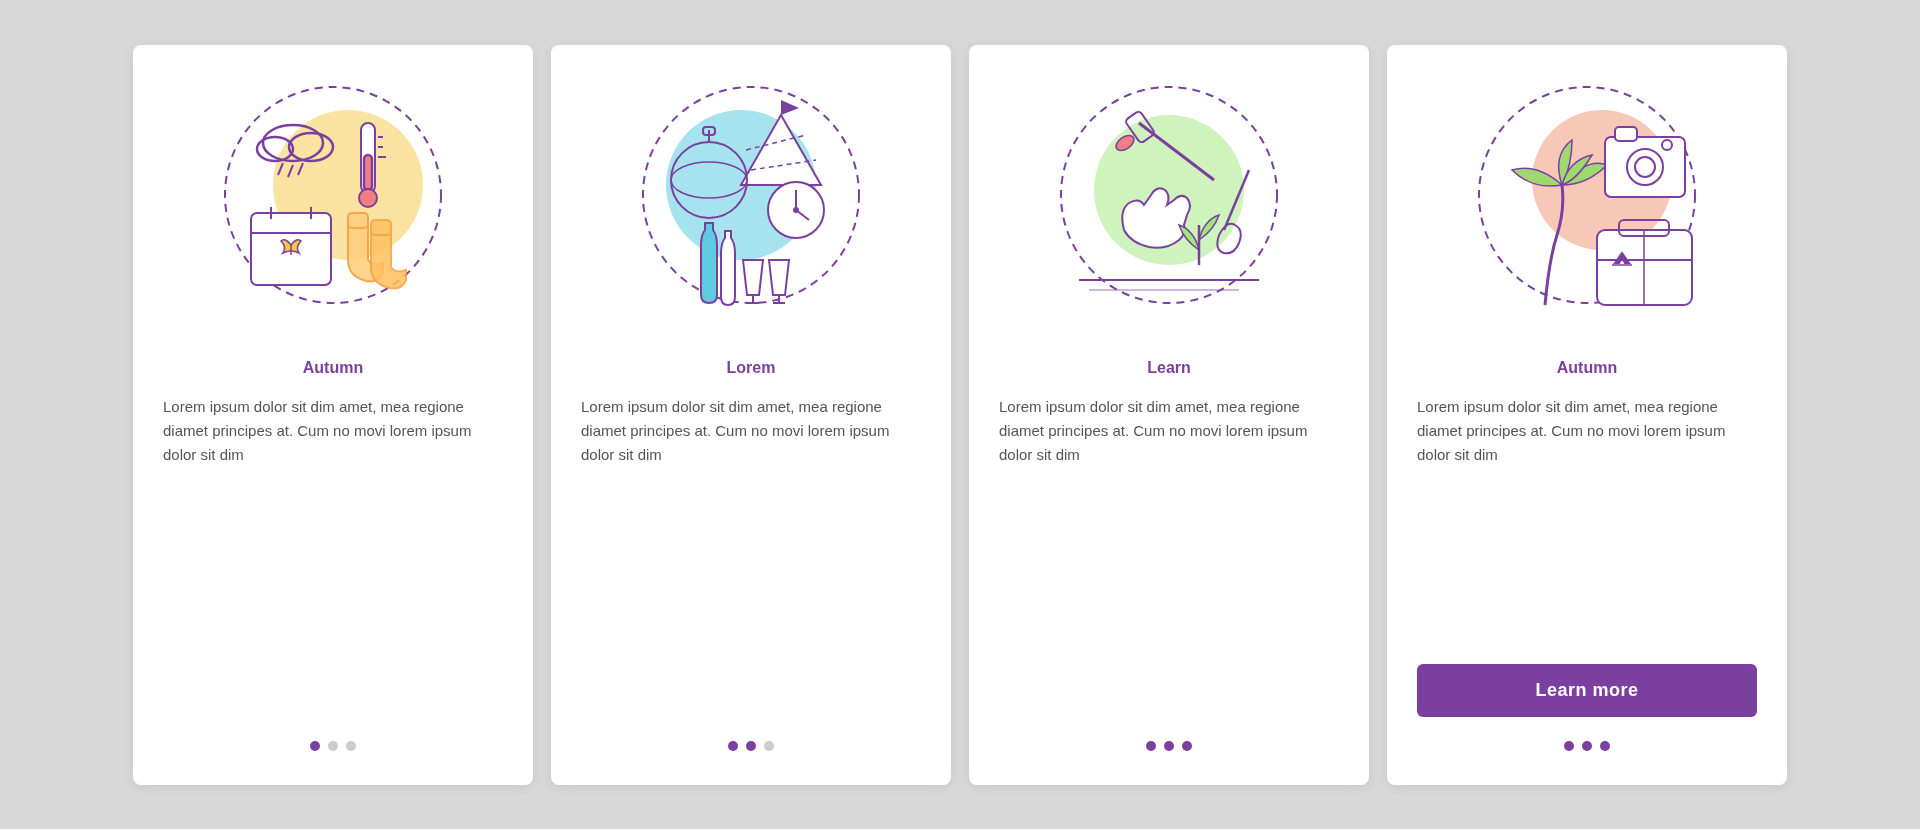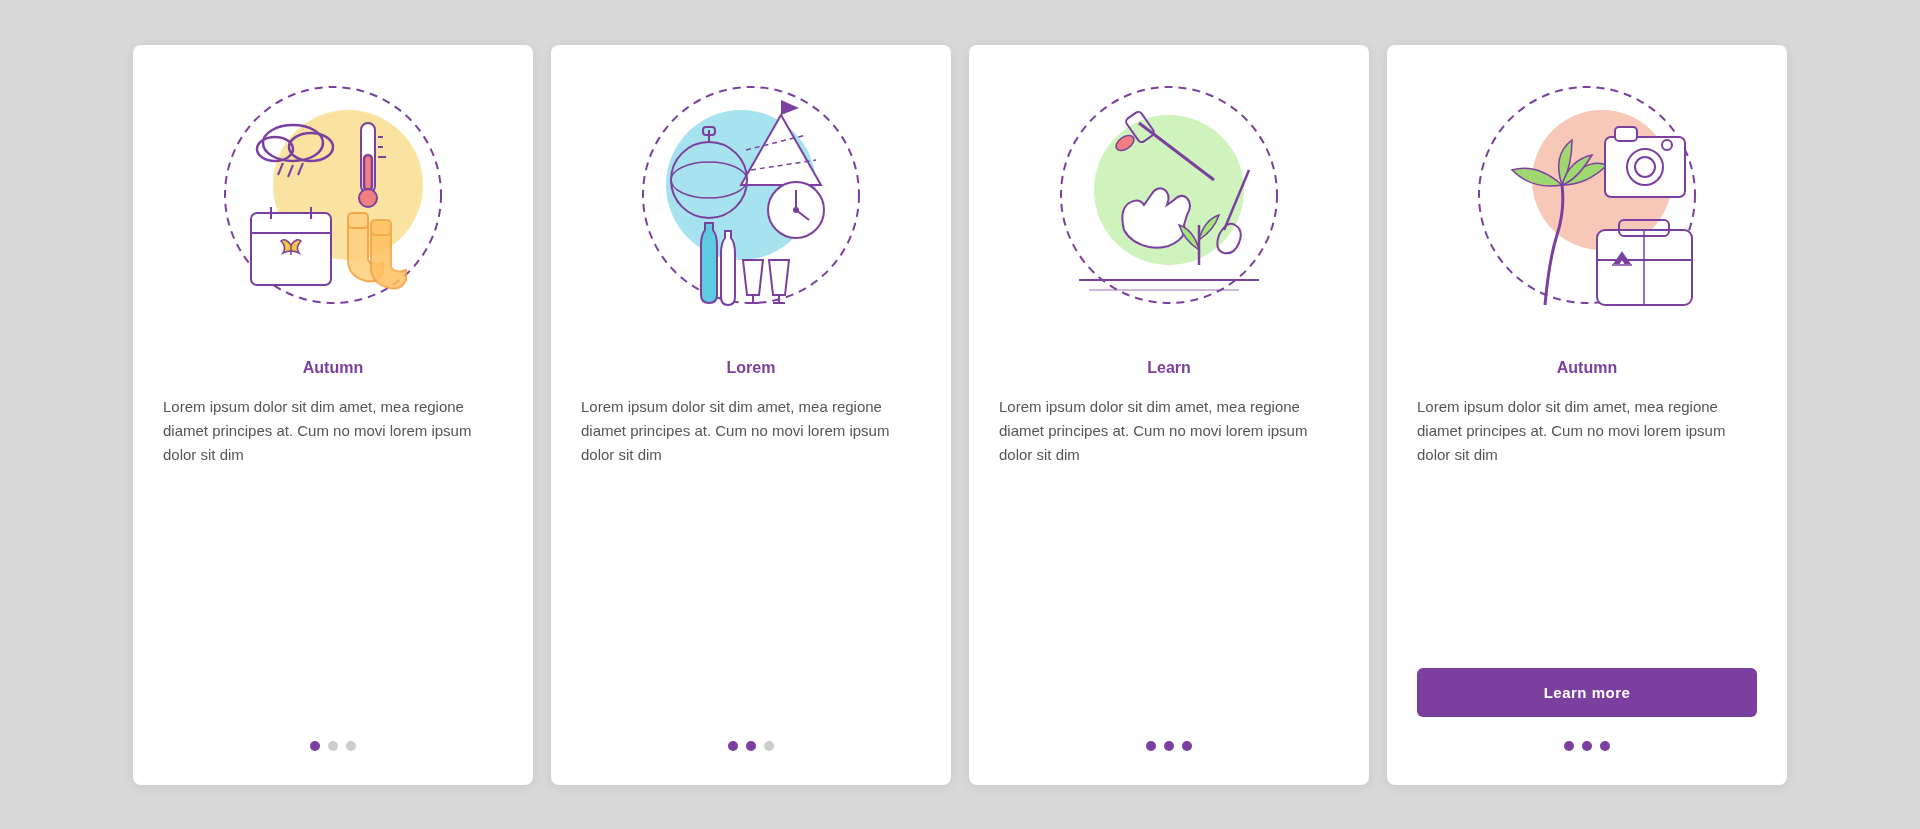--- a/index.html
+++ b/index.html
@@ -77,21 +77,21 @@
       background: #7b3fa0;
     }
 
     .learn-more-btn {
       width: 100%;
       background: #7b3fa0;
       color: #fff;
       border: none;
       border-radius: 6px;
       padding: 16px;
-      font-size: 15px;
+      font-size: 18px;
       font-weight: 700;
       cursor: pointer;
       margin-top: 10px;
       letter-spacing: 0.5px;
     }
 
     
     svg {
       width: 100%;
       height: 100%;

